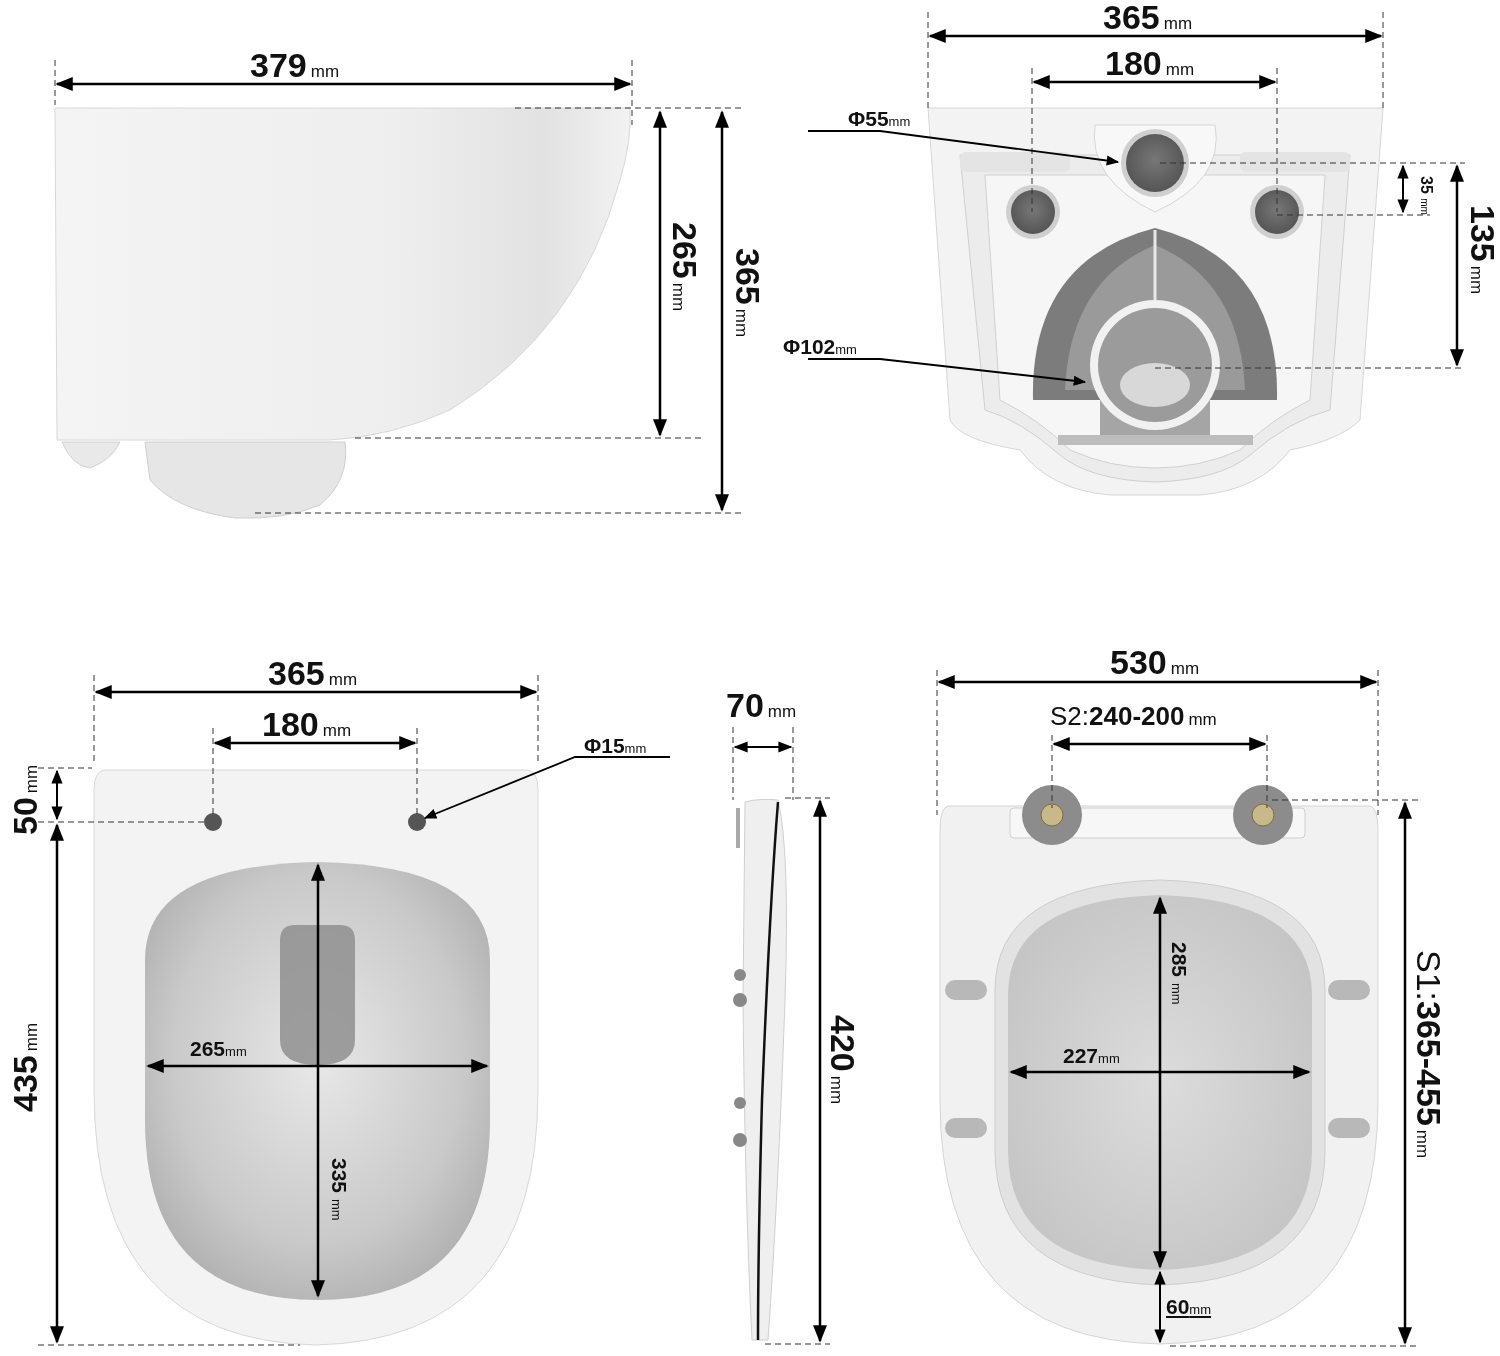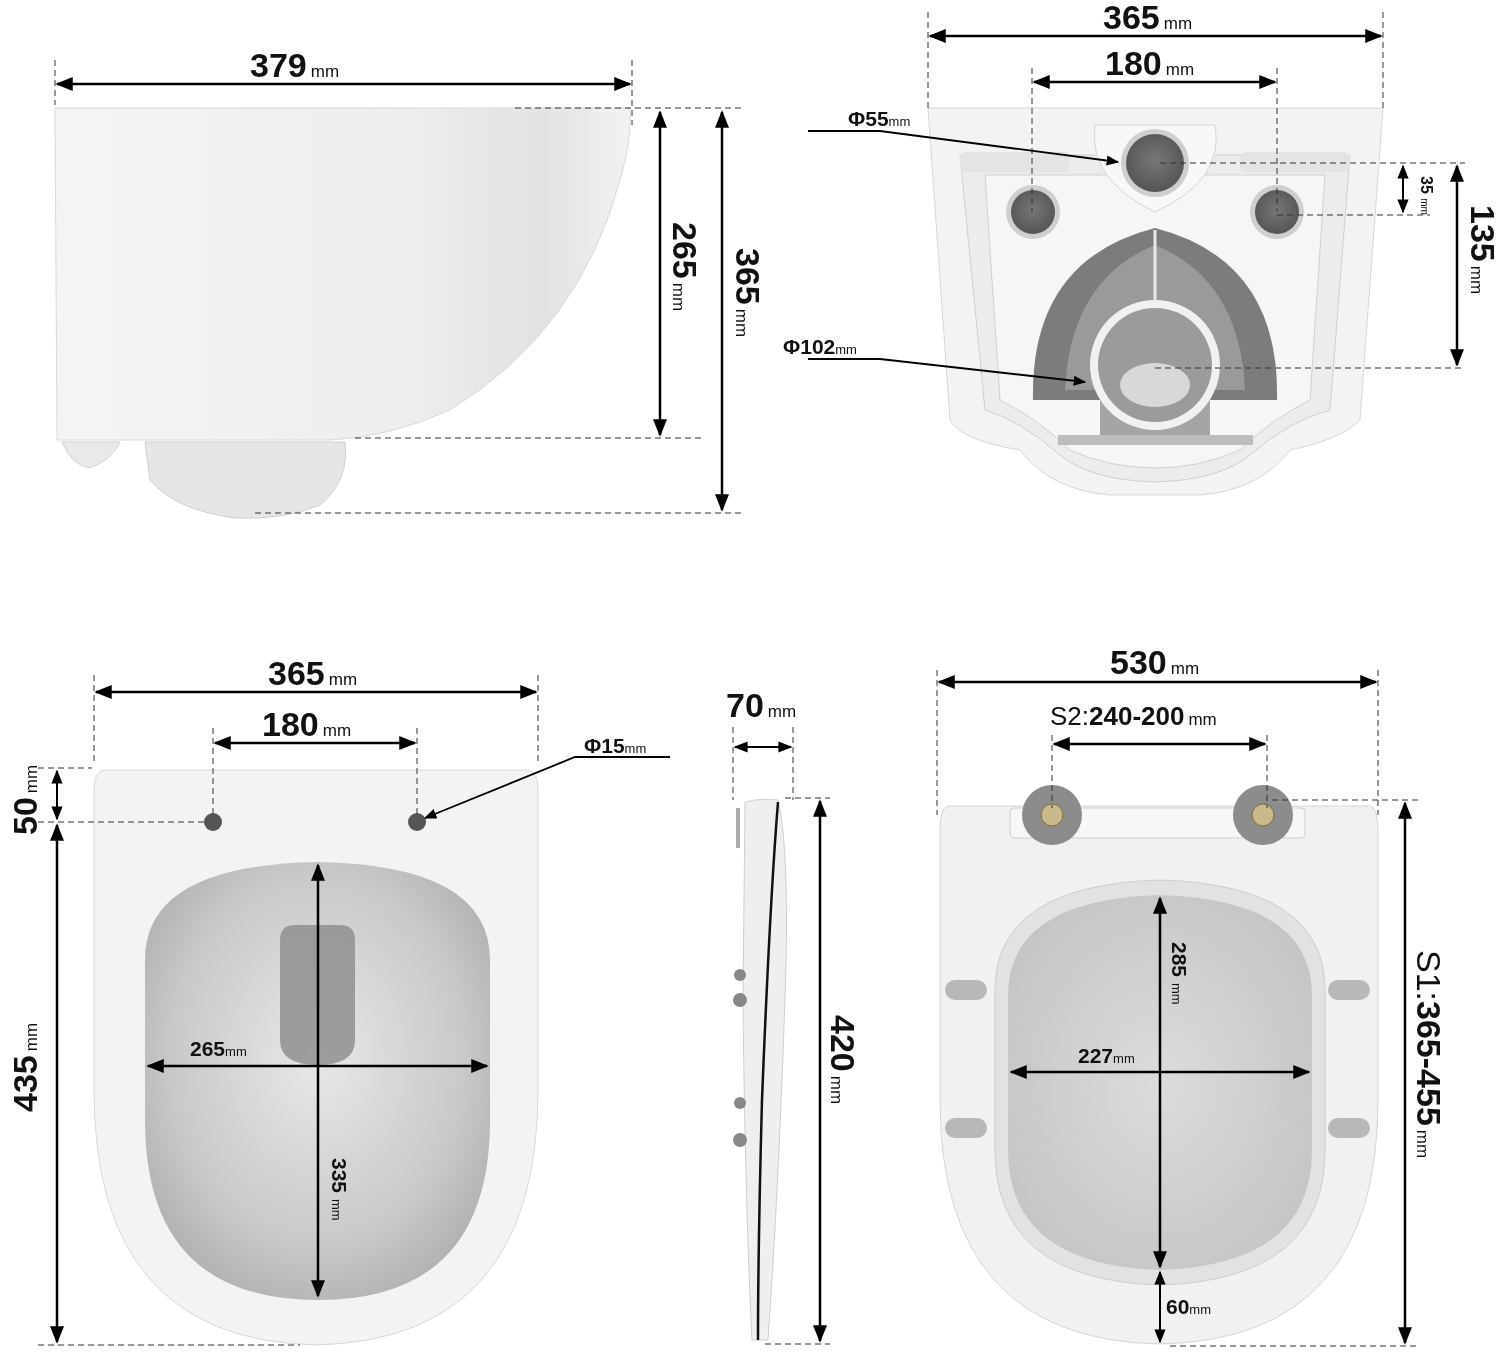--- a/index.html
+++ b/index.html
@@ -192,15 +192,15 @@
 <div class="lbl num big rotl" style="left:8px;top:1112px;"><span>435</span><span class="unit">mm</span></div>
 <div class="lbl num sm" style="left:190px;top:1038px;"><span>265</span><span class="unit-sm">mm</span></div>
 <div class="lbl num sm rot" style="left:350px;top:1158px;"><span>335</span> <span class="unit-sm">mm</span></div>
 
 <div class="lbl num big" style="left:726px;top:688px;"><span>70</span><span class="unit">mm</span></div>
 <div class="lbl num big rot" style="left:860px;top:1015px;"><span>420</span><span class="unit">mm</span></div>
 
 <div class="lbl num big" style="left:1110px;top:645px;"><span>530</span><span class="unit">mm</span></div>
 <div class="lbl num mid" style="left:1050px;top:703px;"><span class="pre">S2:</span><span>240-200</span><span class="unit">mm</span></div>
 <div class="lbl num big rot" style="left:1446px;top:950px;"><span class="pre">S1:</span><span>365-455</span><span class="unit">mm</span></div>
-<div class="lbl num sm" style="left:1063px;top:1045px;margin-left:15px;"><span>227</span><span class="unit-sm">mm</span></div>
+<div class="lbl num sm" style="left:1063px;top:1045px;"><span>227</span><span class="unit-sm">mm</span></div>
 <div class="lbl num sm rot" style="left:1190px;top:942px;"><span>285</span> <span class="unit-sm">mm</span></div>
-<div class="lbl num sm" style="left:1166px;top:1296px;"><span>60</span><span class="unit-sm">mm</span></div>
+<div class="lbl num sm" style="left:1166px;top:1296px;text-decoration:underline;"><span>60</span><span class="unit-sm">mm</span></div>
 
 </body></html>

